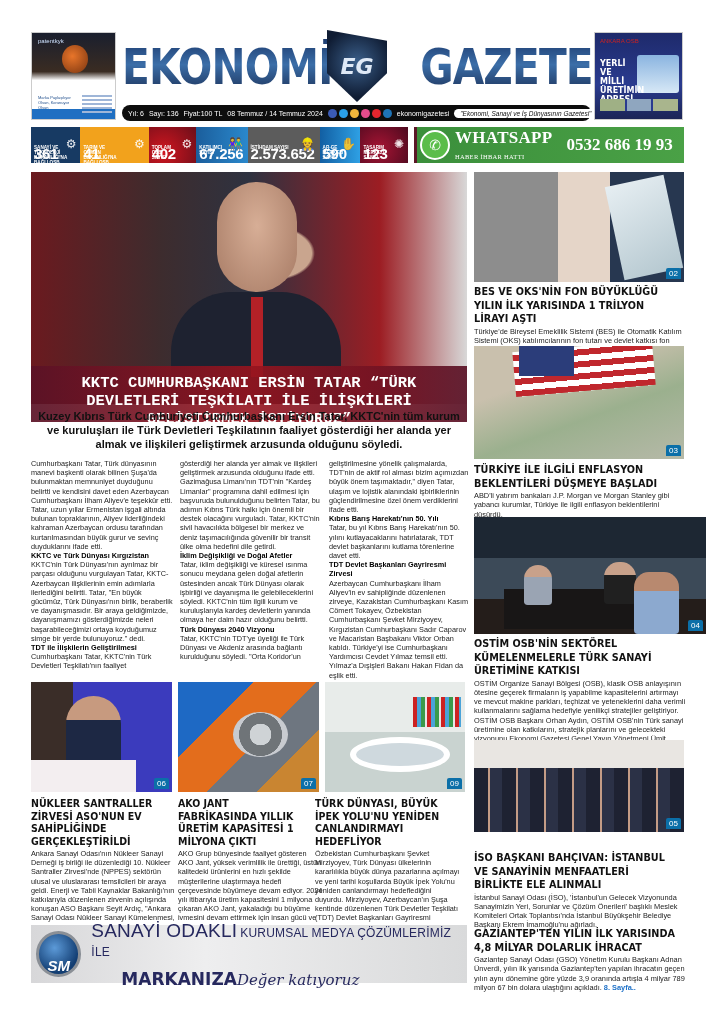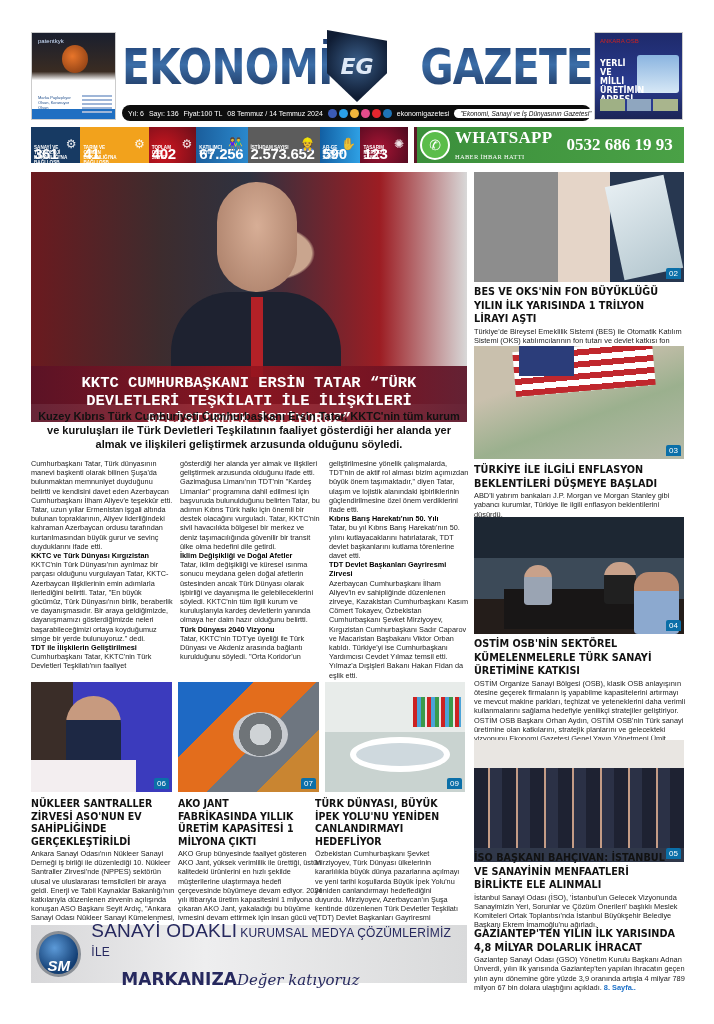--- a/index.html
+++ b/index.html
@@ -60,27 +60,27 @@
 .t09 .flags{position:absolute;left:88px;top:15px;width:48px;height:30px;background:repeating-linear-gradient(90deg,#c22 0 4px,#4aa3d9 4px 8px,#3a9a4a 8px 12px,#e7e7e7 12px 14px)}
 .smalltitle{font-weight:bold;font-size:10.5px;line-height:12.5px;color:#111;font-family:"DejaVu Sans",sans-serif;transform:scaleX(.9);transform-origin:left}
 .smallbody{font-size:7.3px;line-height:9.2px;color:#222;margin-top:2px}
 .card{position:absolute}
 
 .r02{left:474px;top:172px;width:210px;height:110px;background:linear-gradient(90deg,#8d8d8d 0 40%,#e5d5c8 40% 65%,#273750 65%)}
 .r02 .money{position:absolute;right:10px;top:8px;width:60px;height:95px;background:linear-gradient(160deg,#e6eef2,#b4c7cf);transform:rotate(-12deg)}
 .r03{left:474px;top:346px;width:210px;height:113px;background:linear-gradient(160deg,#c9c0ad 0 30%,#9bb08e 60%,#b6b9a8)}
 .r03 .flag{position:absolute;left:40px;top:0;width:140px;height:45px;background:repeating-linear-gradient(0deg,#c0272d 0 6px,#fff 6px 12px);transform:rotate(-5deg)}
 .r03 .canton{position:absolute;left:45px;top:0;width:55px;height:30px;background:#2b3d7a}
-.r04{left:474px;top:517px;width:210px;height:117px;background:linear-gradient(180deg,#1d2733 0 35%,#3c4a58 35% 70%,#241d1a 70%)}
+.r04{left:474px;top:517px;width:232px;height:117px;background:linear-gradient(180deg,#1d2733 0 35%,#3c4a58 35% 70%,#241d1a 70%)}
 .r04 .desk{position:absolute;left:30px;top:72px;width:150px;height:40px;background:#181616}
 .r04 .p1,.r04 .p2,.r04 .p3{position:absolute;border-radius:15px 15px 4px 4px}
 .r04 .p1{left:50px;top:48px;width:28px;height:40px;background:linear-gradient(180deg,#c8a18a 0 30%,#9aa4b3 30%)}
 .r04 .p2{left:130px;top:45px;width:32px;height:42px;background:linear-gradient(180deg,#c8a18a 0 30%,#202020 30%)}
 .r04 .p3{left:160px;top:55px;width:45px;height:62px;background:linear-gradient(180deg,#b8896f 0 30%,#8ca9cf 30%)}
-.r05{left:474px;top:740px;width:210px;height:122px;background:linear-gradient(180deg,#e9e6e2 0 35%,#c0292f 35% 45%,#30384a 45%)}
+.r05{left:474px;top:740px;width:210px;height:92px;background:linear-gradient(180deg,#e9e6e2 0 35%,#c0292f 35% 45%,#30384a 45%)}
 .r05 .crowd{position:absolute;left:0;top:28px;width:100%;height:80px;background:repeating-linear-gradient(90deg,#1e2232 0 14px,#c49c86 14px 16px,#2b3146 16px 28px)}
 .rtitle{font-weight:bold;font-size:11px;line-height:13.5px;color:#111;font-family:"DejaVu Sans",sans-serif;transform:scaleX(.88);transform-origin:left;white-space:nowrap}
 .rbody{font-size:7.4px;line-height:9.3px;color:#222;margin-top:1px}
 .rbody a{color:#1b6fc7;font-weight:bold;text-decoration:none}
 
 .banner{left:31px;top:925px;width:436px;height:58px;background:linear-gradient(90deg,#d7d7d9,#eeeeef 40%,#d9dadb);display:flex;align-items:center}
 .banner .sm{width:46px;height:46px;border-radius:50%;background:radial-gradient(circle at 40% 35%,#5c9ad8,#123d72 70%);border:3px solid #8a8f96;margin-left:5px;display:flex;align-items:flex-end;justify-content:center;color:#fff;font-weight:bold;font-size:15px;font-style:italic}
 .banner .txt{margin-left:10px;color:#26285e;line-height:1}
 .banner .l1{font-size:19px;letter-spacing:.2px}
 .banner .l1 small{font-size:12px;margin-left:3px}

